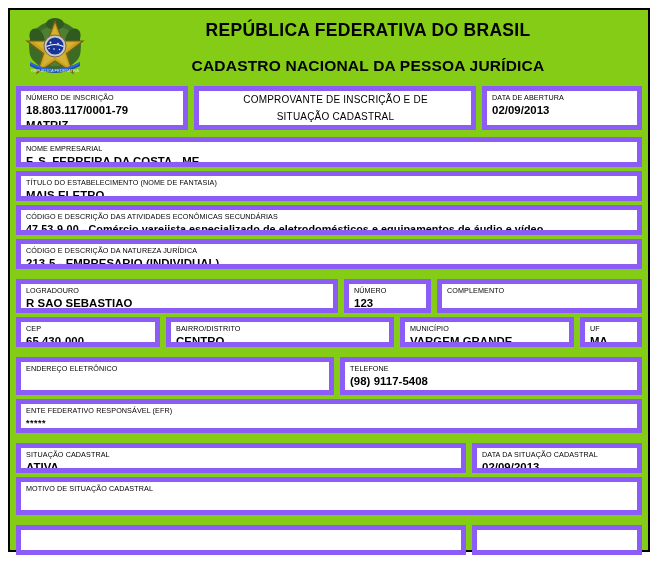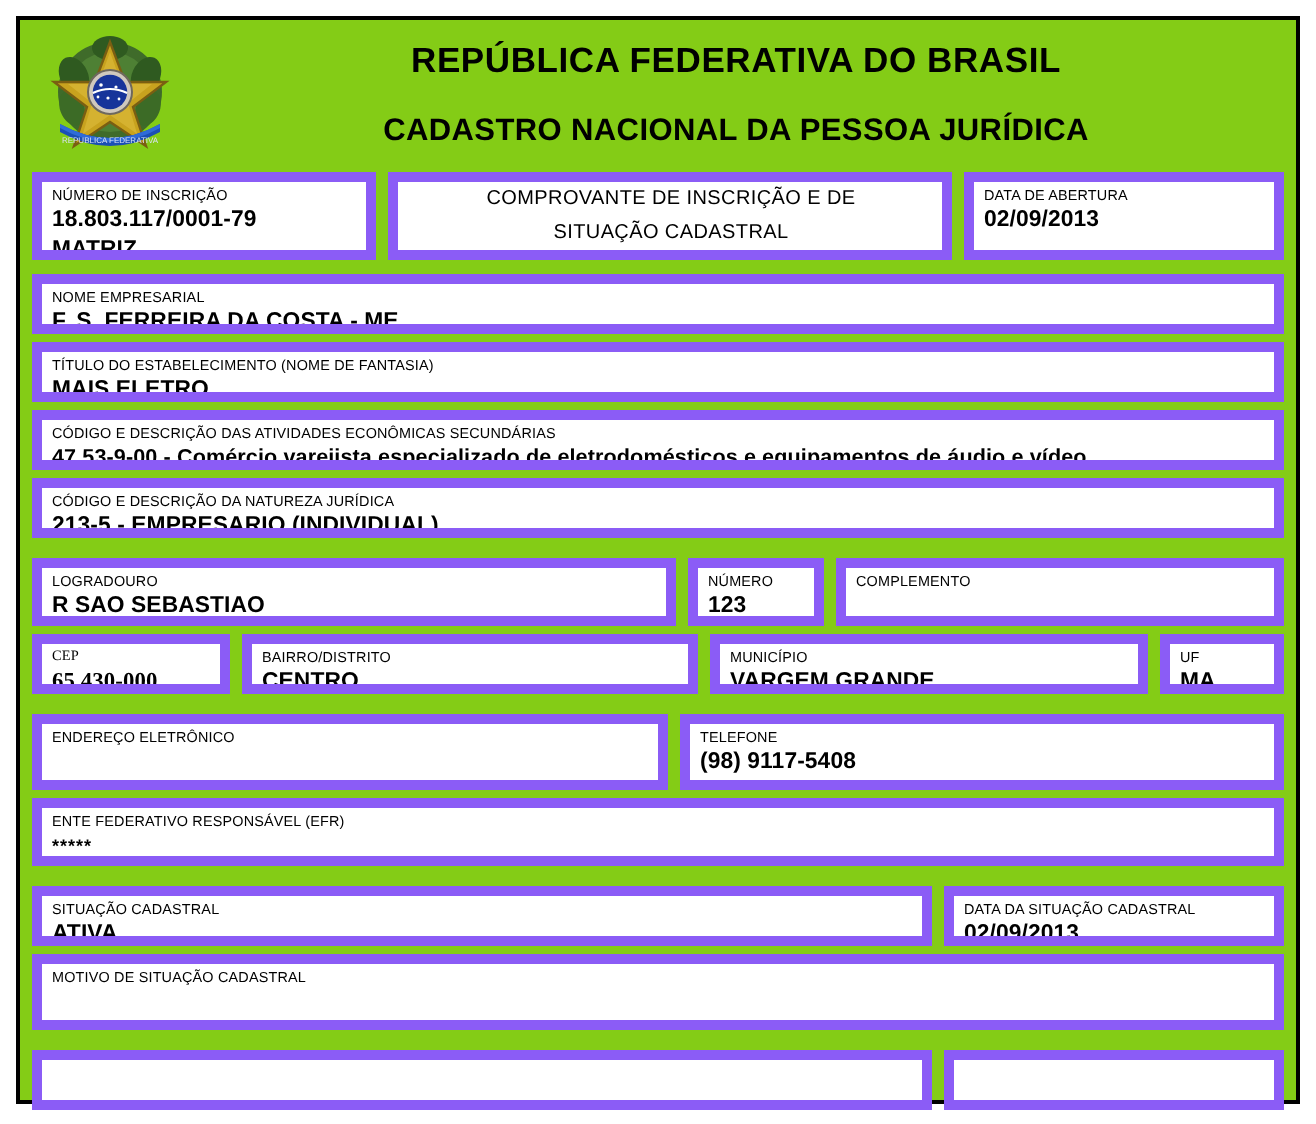--- a/index.html
+++ b/index.html
@@ -116,24 +116,24 @@
     letter-spacing: 0.2px;
     font-weight: normal;
   }
 
   .row-h34 { height: 34px; }
   .row-h30 { height: 30px; }
   .row-h38 { height: 38px; }
   .full { flex: 1; }
 
   .c-logradouro  { width: 322px; }
-  .c-numero      { width: 68px; }
+  .c-numero      { width: 87px; }
   .c-complemento { flex: 1; }
 
-  .c-cep       { width: 99px; font-family: Liberation Serif, serif; }
+  .c-cep       { width: 144px; }
   .c-bairro    { width: 228px; }
   .c-municipio { flex: 1; }
   .c-uf        { width: 62px; }
 
   .c-email { width: 318px; }
   .c-tel   { flex: 1; }
 
   .c-sitcad  { width: 450px; }
   .c-dtsit   { flex: 1; }
 

